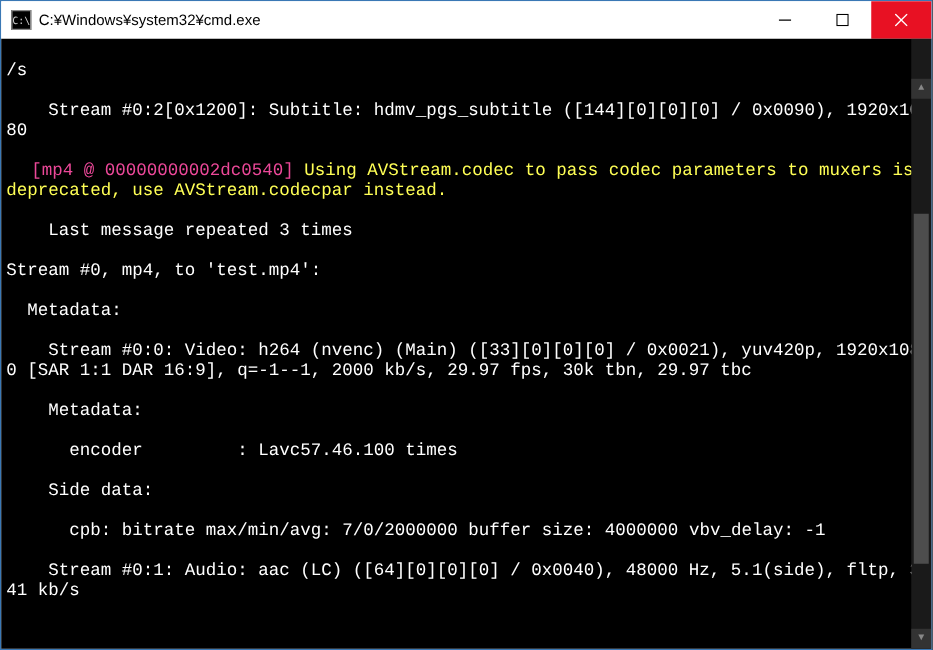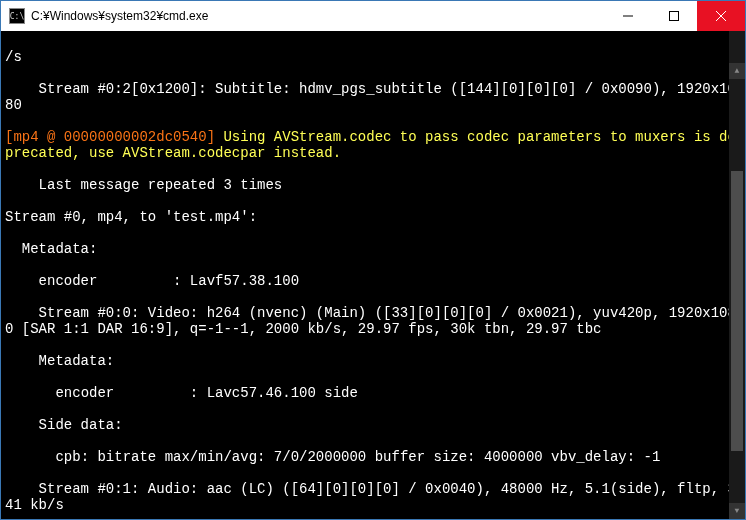--- a/index.html
+++ b/index.html
@@ -61,21 +61,21 @@
     font-size: 14px;
     line-height: 16px;
     padding: 2px 4px;
     white-space: pre;
     overflow: hidden;
     position: relative;
     letter-spacing: 0px;
   }
   .terminal .line { white-space: pre-wrap; word-break: break-all; }
   .c-white  { color: #ffffff; }
-  .c-purple { color: #f97316; }
+  .c-purple { color: #ec4899; margin-left: 20px; }
   .c-yellow { color: #ffff55; }
   .scrollbar {
     position: absolute;
     right: 0;
     top: 0;
     bottom: 0;
     width: 16px;
     background: #1a1a1a;
   }
   .scrollbar .arrow {
@@ -118,24 +118,23 @@
     </div>
   </div>
 
   <div class="terminal">
 <div class="line c-white">/s</div>
 <div class="line c-white">    Stream #0:2[0x1200]: Subtitle: hdmv_pgs_subtitle ([144][0][0][0] / 0x0090), 1920x1080</div>
 <div class="line"><span class="c-purple">[mp4 @ 00000000002dc0540] </span><span class="c-yellow">Using AVStream.codec to pass codec parameters to muxers is deprecated, use AVStream.codecpar instead.</span></div>
 <div class="line c-white">    Last message repeated 3 times</div>
 <div class="line c-white">Stream #0, mp4, to 'test.mp4':</div>
 <div class="line c-white">  Metadata:</div>
-<div class="line c-white">    encoder         : Lavf57.38.100</div>
 <div class="line c-white">    Stream #0:0: Video: h264 (nvenc) (Main) ([33][0][0][0] / 0x0021), yuv420p, 1920x1080 [SAR 1:1 DAR 16:9], q=-1--1, 2000 kb/s, 29.97 fps, 30k tbn, 29.97 tbc</div>
 <div class="line c-white">    Metadata:</div>
-<div class="line c-white">      encoder         : Lavc57.46.100 side</div>
+<div class="line c-white">      encoder         : Lavc57.46.100 times</div>
 <div class="line c-white">    Side data:</div>
 <div class="line c-white">      cpb: bitrate max/min/avg: 7/0/2000000 buffer size: 4000000 vbv_delay: -1</div>
 <div class="line c-white">    Stream #0:1: Audio: aac (LC) ([64][0][0][0] / 0x0040), 48000 Hz, 5.1(side), fltp, 341 kb/s</div>
 
 
 
 
 
 
 

